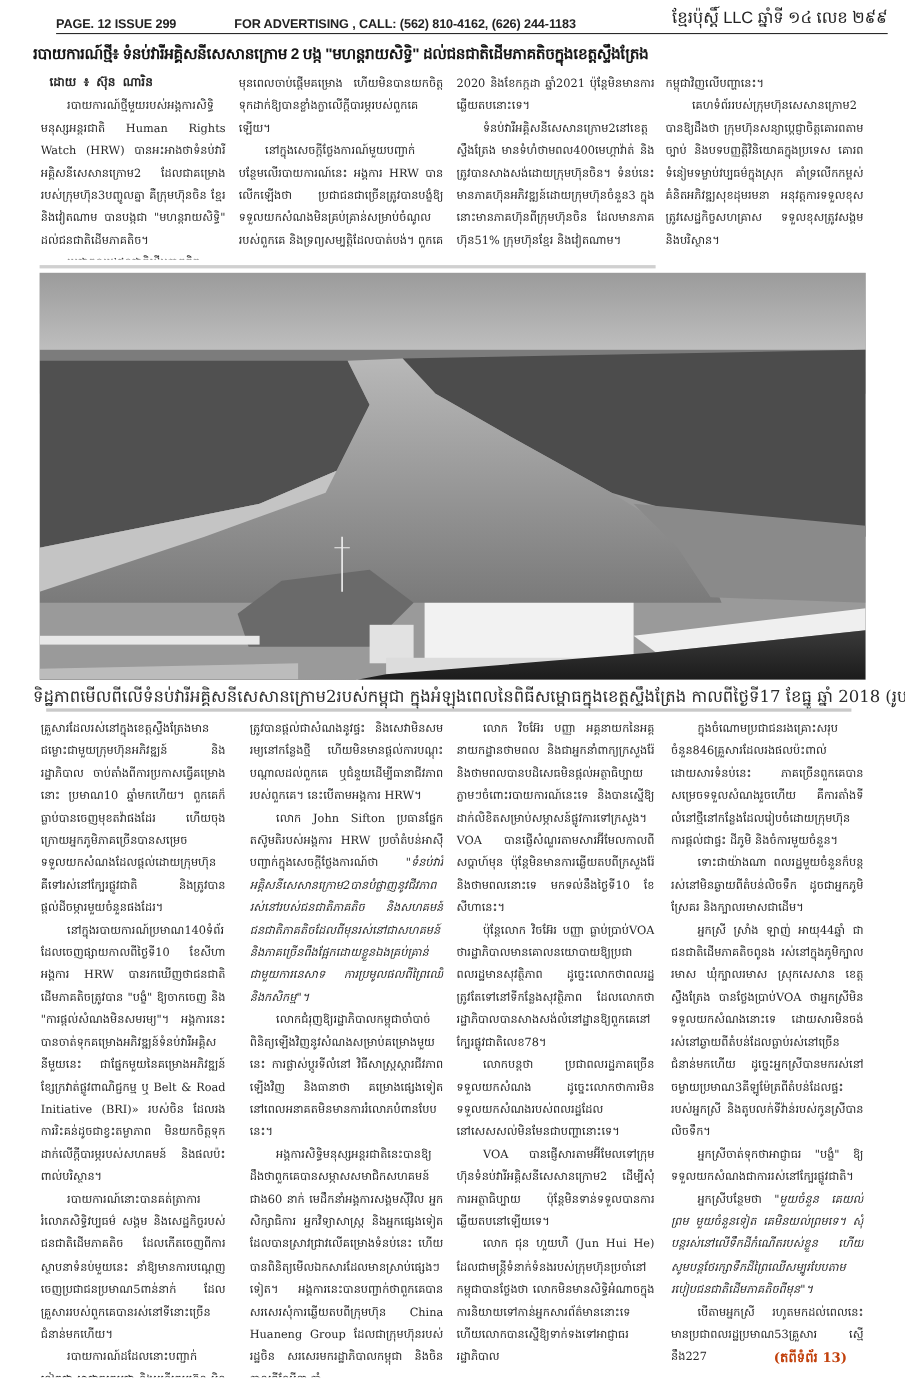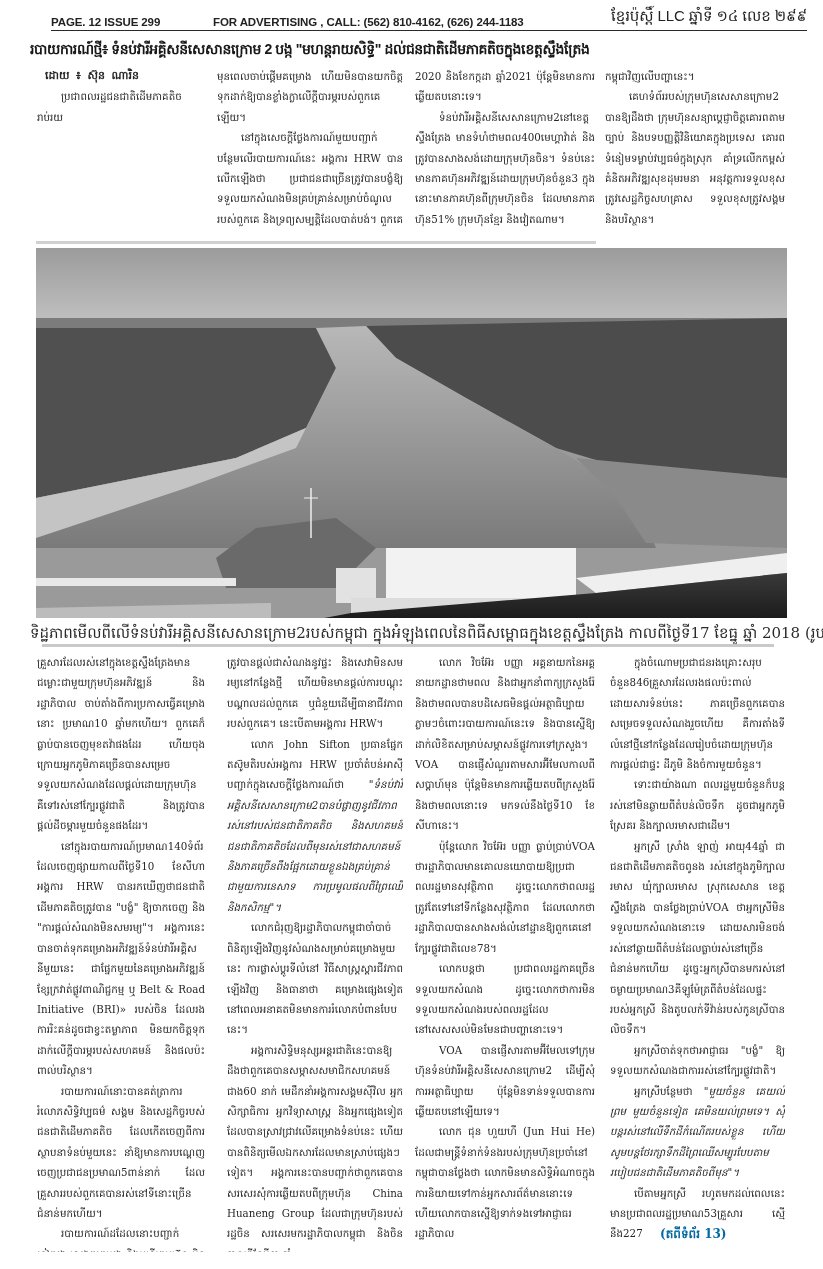--- a/index.html
+++ b/index.html
@@ -61,37 +61,38 @@
   .caption-rule {
     position: absolute; left: 42px; top: 644px; width: 732px; height: 3px;
     background: #c9c9c9;
   }
   .top-rule {
     position: absolute; left: 36px; top: 241px; width: 560px; height: 3px; background: #d0d0d0;
   }
 
   .continued {
     position: absolute; left: 660px; top: 1226px; width: 110px; height: 20px;
-    font-family: "DejaVu Serif", serif; font-weight: bold; font-size: 12px; text-align: left;
-    color: #0369a1;
+    font-family: "DejaVu Serif", serif; font-weight: bold; font-size: 12px; text-align: right;
+    color: #c2410c;
   }
 </style>
 </head>
 <body>
 
 <div class="masthead">
   <span class="m-left">PAGE. 12  ISSUE 299</span>
   <span class="m-center">FOR ADVERTISING ,  CALL: (562) 810-4162, (626) 244-1183</span>
   <span class="m-right">ខ្មែរប៉ុស្តិ៍ LLC ឆ្នាំទី ១៤  លេខ ២៩៩</span>
 </div>
 
 <h1 class="headline">របាយការណ៍ថ្មី៖ ទំនប់វារីអគ្គិសនីសេសានក្រោម 2 បង្ក "មហន្តរាយសិទ្ធិ" ដល់ជនជាតិដើមភាគតិចក្នុងខេត្តស្ទឹងត្រែង</h1>
 
 <div class="col top-c1">
   <p class="byline">ដោយ ៖ ស៊ុន ណារិន</p>
+  <p>របាយការណ៍ថ្មីមួយរបស់អង្គការសិទ្ធិមនុស្សអន្តរជាតិ Human Rights Watch (HRW) បានអះអាងថាទំនប់វារីអគ្គិសនីសេសានក្រោម2 ដែលជាគម្រោងរបស់ក្រុមហ៊ុន3បញ្ចូលគ្នា គឺក្រុមហ៊ុនចិន ខ្មែរ និងវៀតណាម បានបង្កជា "មហន្តរាយសិទ្ធិ" ដល់ជនជាតិដើមភាគតិច។</p>
   <p>ប្រជាពលរដ្ឋជនជាតិដើមភាគតិចរាប់រយ</p>
 </div>
 <div class="col top-c2">
   <p class="noindent">មុនពេលចាប់ផ្តើមគម្រោង ហើយមិនបានយកចិត្តទុកដាក់ឱ្យបានខ្លាំងក្លាលើក្តីបារម្ភរបស់ពួកគេឡើយ។</p>
   <p>នៅក្នុងសេចក្តីថ្លែងការណ៍មួយបញ្ជាក់បន្ថែមលើរបាយការណ៍នេះ អង្គការ HRW បានលើកឡើងថា ប្រជាជនជាច្រើនត្រូវបានបង្ខំឱ្យទទួលយកសំណងមិនគ្រប់គ្រាន់សម្រាប់ចំណូលរបស់ពួកគេ និងទ្រព្យសម្បត្តិដែលបាត់បង់។ ពួកគេ</p>
 </div>
 <div class="col top-c3">
   <p class="noindent">2020 និងខែកក្កដា ឆ្នាំ2021 ប៉ុន្តែមិនមានការឆ្លើយតបនោះទេ។</p>
   <p>ទំនប់វារីអគ្គិសនីសេសានក្រោម2នៅខេត្តស្ទឹងត្រែង មានទំហំថាមពល400មេហ្គាវ៉ាត់ និងត្រូវបានសាងសង់ដោយក្រុមហ៊ុនចិន។ ទំនប់នេះមានភាគហ៊ុនអភិវឌ្ឍន៍ដោយក្រុមហ៊ុនចំនួន3 ក្នុងនោះមានភាគហ៊ុនពីក្រុមហ៊ុនចិន ដែលមានភាគហ៊ុន51% ក្រុមហ៊ុនខ្មែរ និងវៀតណាម។</p>
 </div>

